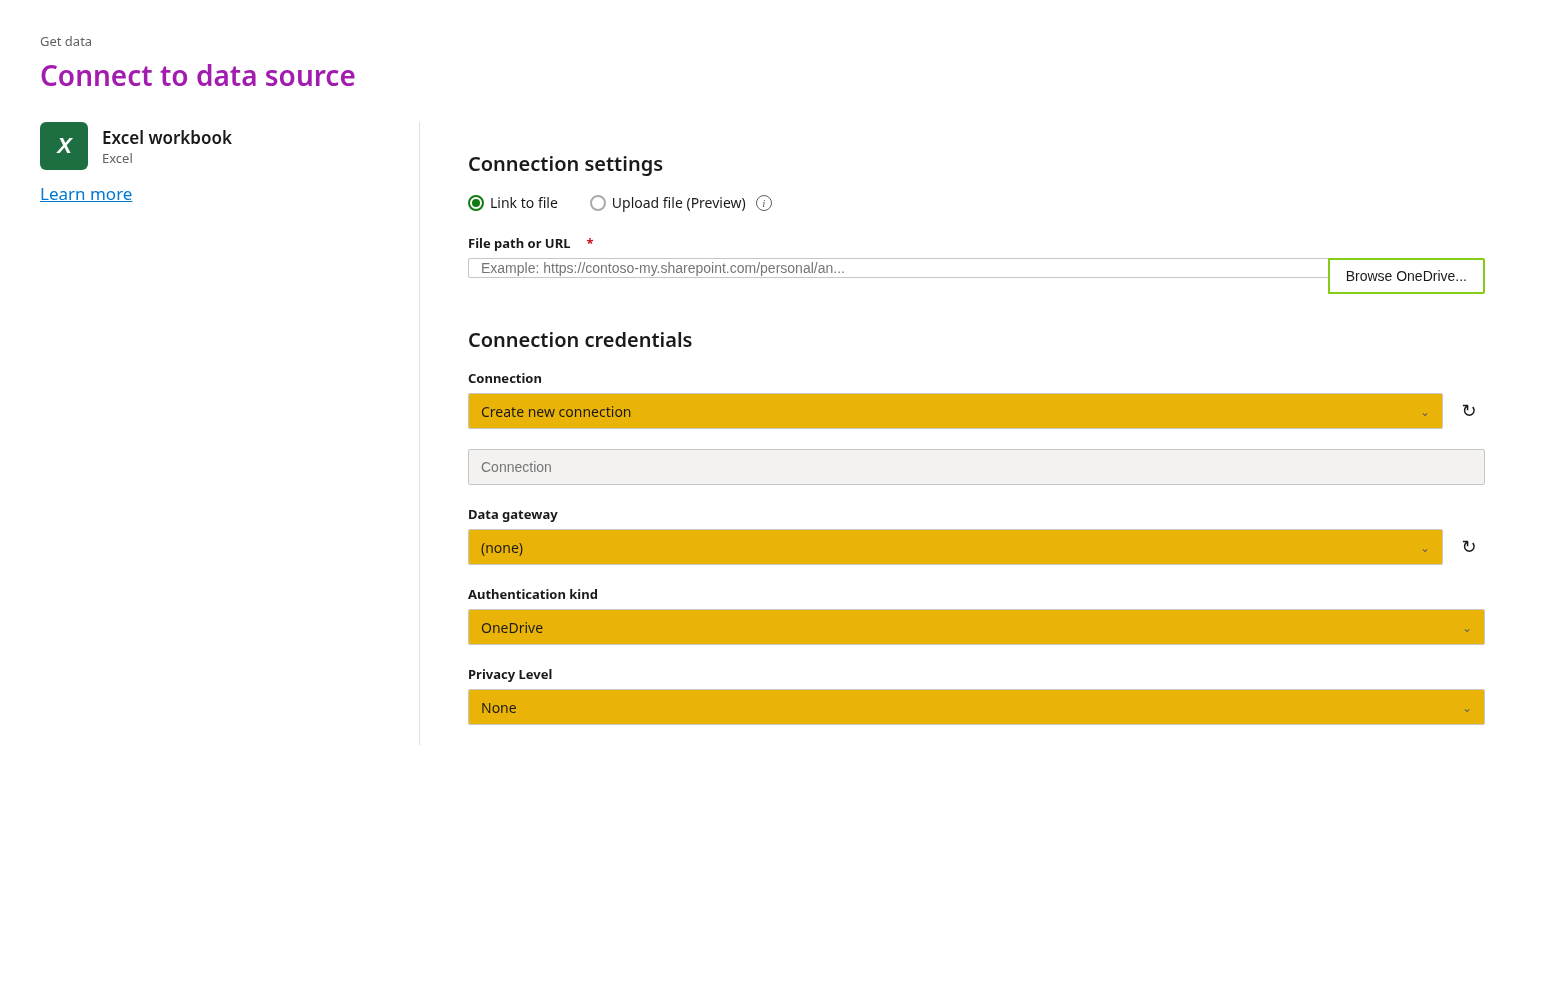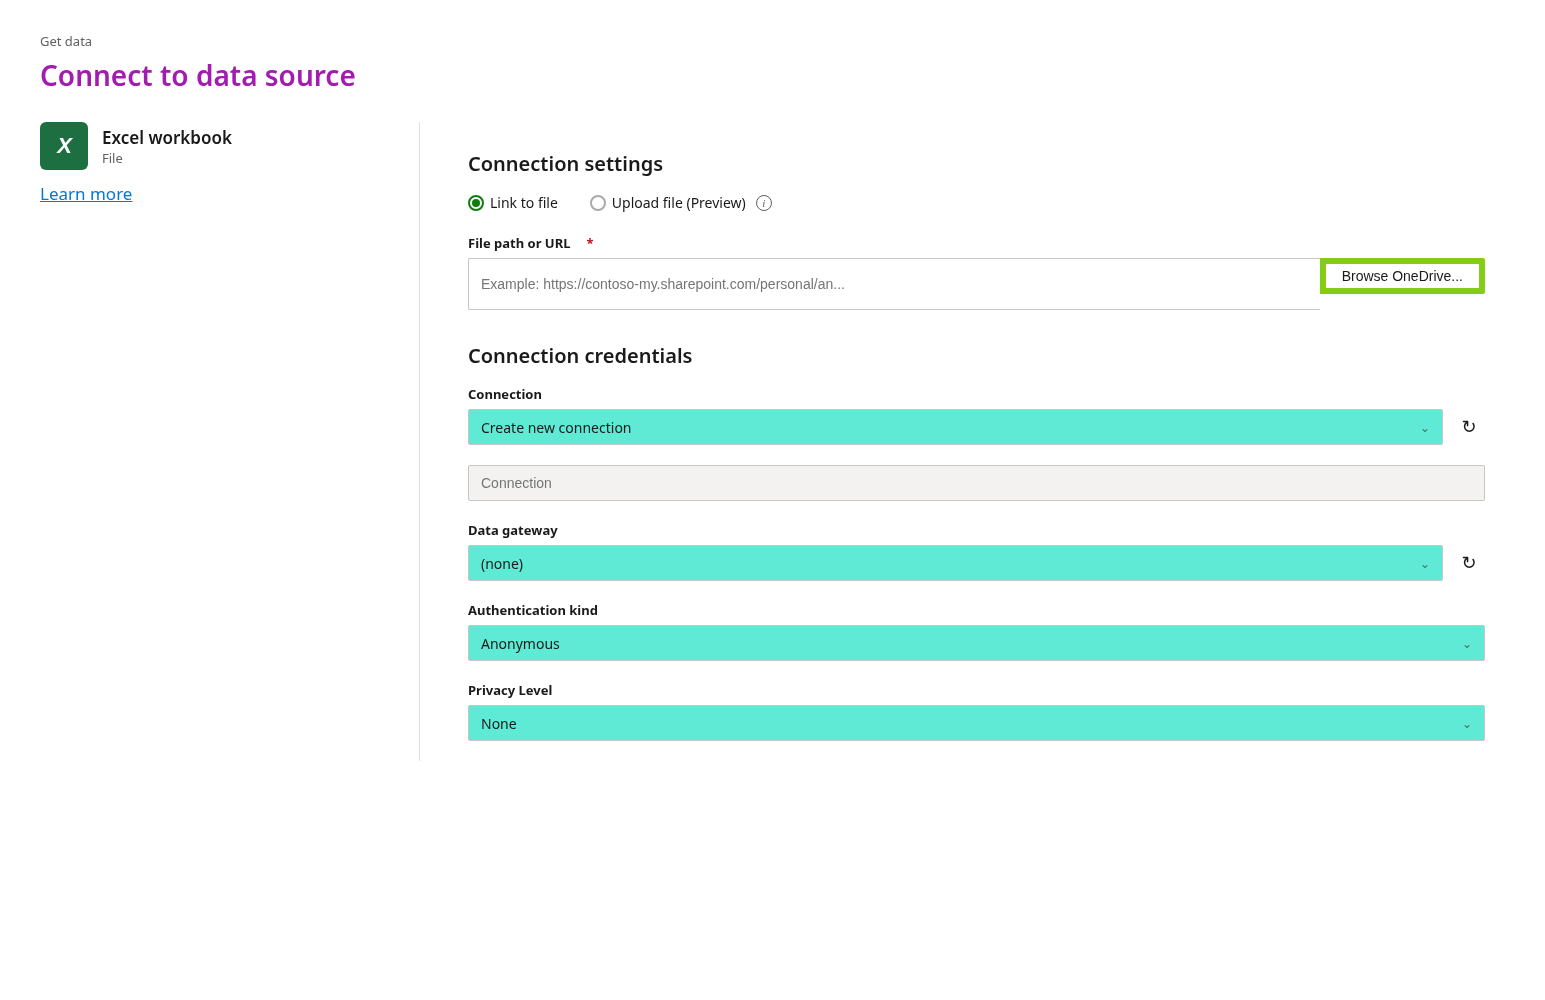--- a/index.html
+++ b/index.html
@@ -160,35 +160,35 @@
     .required-star {
       color: #c50f1f;
     }
     .field-row {
       display: flex;
       align-items: stretch;
       gap: 0;
     }
     .text-input {
       flex: 1;
-      height: 52px;
+      height: 20px;
       border: 1px solid #c8c6c4;
       border-right: none;
       padding: 0 12px;
       font-size: 14px;
       color: #aaa;
       background: #ffffff;
       outline: none;
       border-radius: 2px 0 0 2px;
     }
     .browse-button {
       height: 36px;
       padding: 0 16px;
       background: #ffffff;
-      border: 6px solid #84cc16;
+      border: 2px solid #84cc16;
       border-radius: 0 2px 2px 0;
       font-size: 14px;
       font-weight: 500;
       cursor: pointer;
       white-space: nowrap;
       color: #1a1a1a;
     }
     .credentials-section {
       margin-top: 32px;
     }
@@ -198,21 +198,21 @@
       gap: 10px;
     }
     .select-control {
       flex: 1;
       height: 36px;
       border: 1px solid #c8c6c4;
       border-radius: 2px;
       padding: 0 12px;
       font-size: 14px;
       color: #1a1a1a;
-      background: #5eead4;
+      background: #eab308;
       display: flex;
       align-items: center;
       justify-content: space-between;
       cursor: pointer;
     }
     .chevron-icon {
       color: #616161;
       font-size: 12px;
     }
     .refresh-button {
@@ -249,21 +249,21 @@
   <div class="main-layout">
 
     <div class="left-panel">
       <div class="source-card">
         <div class="source-header">
           <div class="excel-icon">
             <span class="excel-icon-inner">X</span>
           </div>
           <div>
             <div class="source-title">Excel workbook</div>
-            <div class="source-subtitle">File</div>
+            <div class="source-subtitle">Excel</div>
           </div>
         </div>
         <a class="learn-more-link">Learn more</a>
       </div>
     </div>
 
     <div class="right-panel">
 
       <div class="section-title">Connection settings</div>
 
@@ -323,21 +323,21 @@
             </div>
             <button class="refresh-button">
               <span>↻</span>
             </button>
           </div>
         </div>
 
         <div class="field-group">
           <div class="field-label">Authentication kind</div>
           <div class="select-control">
-            <span>Anonymous</span>
+            <span>OneDrive</span>
             <span class="chevron-icon">⌄</span>
           </div>
         </div>
 
         <div class="field-group">
           <div class="field-label">Privacy Level</div>
           <div class="select-control">
             <span>None</span>
             <span class="chevron-icon">⌄</span>
           </div>

